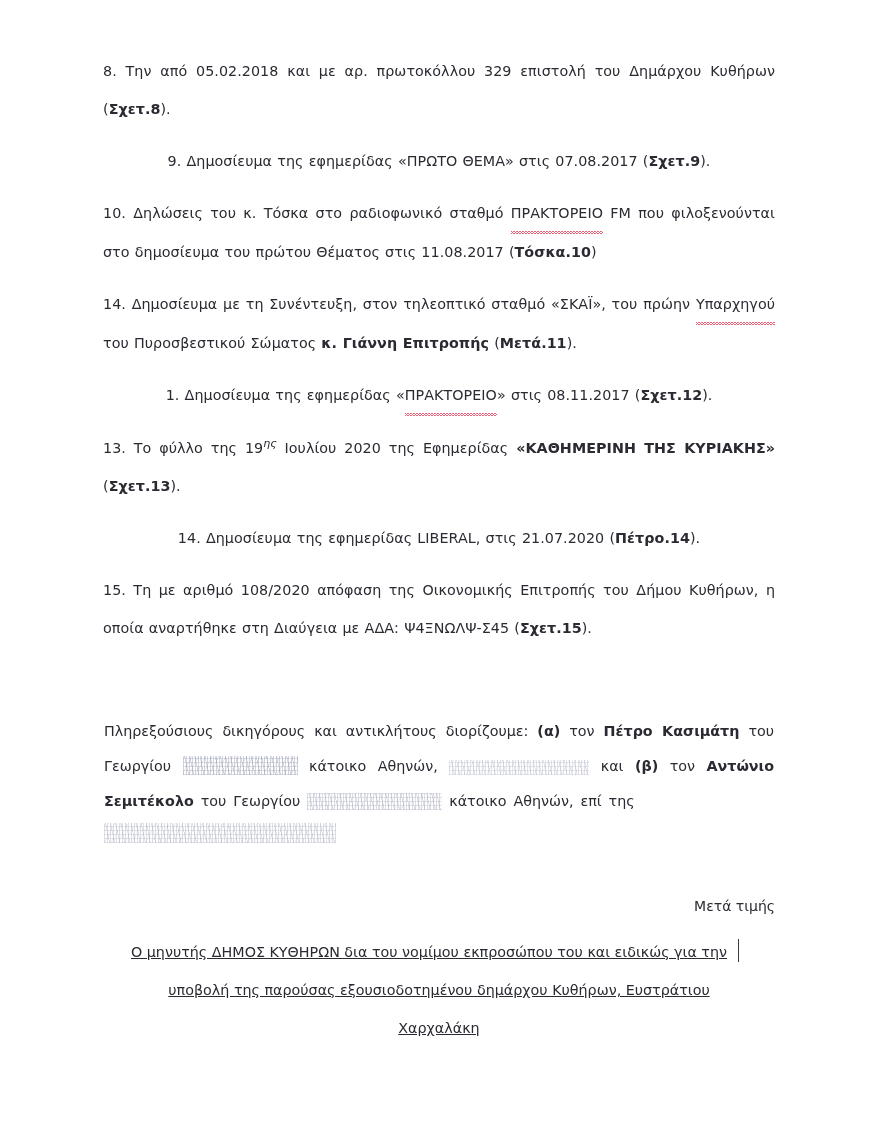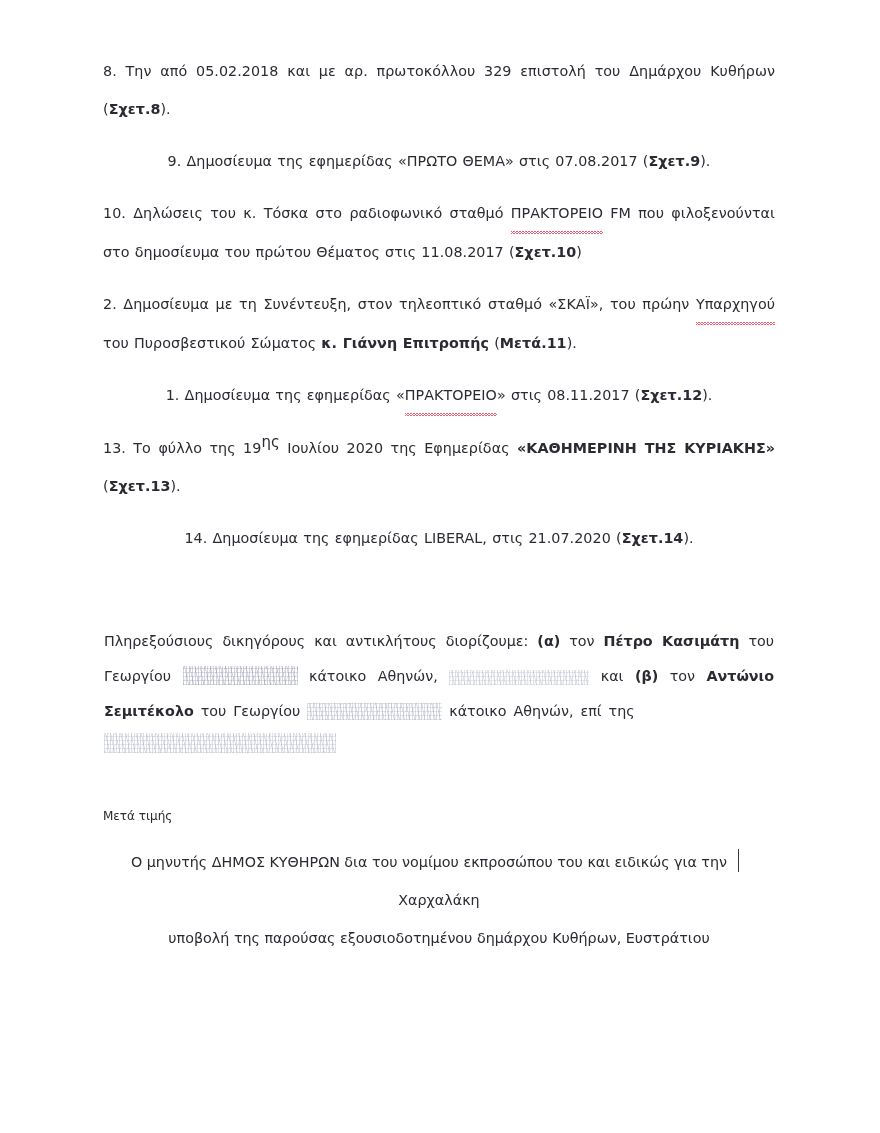--- a/index.html
+++ b/index.html
@@ -38,24 +38,25 @@
     word-spacing: 0.6px;
   }
   .ref-para.just {
     text-align: justify;
     text-align-last: left;
   }
   b, strong, .b {
     font-weight: bold;
   }
   sup.ord {
-    font-size: 15px;
+    font-size: 11px;
     vertical-align: super;
     line-height: 0;
     letter-spacing: 0;
+    font-style: italic;
   }
   
   .sp {
     position: relative;
     display: inline-block;
     padding-bottom: 1px;
   }
   .sp::after {
     content: "";
     position: absolute;
@@ -126,30 +127,31 @@
     height: 20px;
     margin-top: 4px;
     opacity: 0.58;
     vertical-align: baseline;
   }
   
   .closing {
     margin-top: 44px;
   }
   .center-line {
-    text-align: left;
-    font-size: 12px;
+    text-align: right;
+    font-size: 14px;
     line-height: 38px;
     margin: 0;
   }
   .signature-block {
     margin-top: 8px;
     text-align: center;
     font-size: 14.3px;
     line-height: 38px;
+    text-decoration: underline;
   }
   .sig-l1 {
     position: relative;
     display: block;
     white-space: nowrap;
     margin-left: -8px;
   }
   .caret {
     display: inline-block;
     width: 1px;
@@ -169,54 +171,57 @@
 
       <p class="ref-para just">
         <span>8. Την από 05.02.2018 και με αρ. πρωτοκόλλου 329 επιστολή του Δημάρχου Κυθήρων (</span><b>Σχετ.8</b><span>).</span>
       </p>
 
       <p class="ref-para">
         <span>9. Δημοσίευμα  της εφημερίδας «ΠΡΩΤΟ ΘΕΜΑ» στις 07.08.2017 (</span><b>Σχετ.9</b><span>).</span>
       </p>
 
       <p class="ref-para just">
-        <span>10. Δηλώσεις του κ. Τόσκα στο ραδιοφωνικό σταθμό </span><span class="sp">ΠΡΑΚΤΟΡΕΙΟ</span><span> FM που φιλοξενούνται  στο δημοσίευμα του πρώτου Θέματος  στις 11.08.2017 (</span><b>Σχετ.10</b><span>)</span>
-      </p>
-
-      <p class="ref-para just">
-        <span>2. Δημοσίευμα με τη Συνέντευξη, στον τηλεοπτικό σταθμό «ΣΚΑΪ»,  του πρώην </span><span class="sp">Υπαρχηγού</span><span> του Πυροσβεστικού Σώματος </span><b>κ. Γιάννη Επιτροπής</b><span> (</span><b>Μετά.11</b><span>).</span>
+        <span>10. Δηλώσεις του κ. Τόσκα στο ραδιοφωνικό σταθμό </span><span class="sp">ΠΡΑΚΤΟΡΕΙΟ</span><span> FM που φιλοξενούνται  στο δημοσίευμα του πρώτου Θέματος  στις 11.08.2017 (</span><b>Τόσκα.10</b><span>)</span>
+      </p>
+
+      <p class="ref-para just">
+        <span>14. Δημοσίευμα με τη Συνέντευξη, στον τηλεοπτικό σταθμό «ΣΚΑΪ»,  του πρώην </span><span class="sp">Υπαρχηγού</span><span> του Πυροσβεστικού Σώματος </span><b>κ. Γιάννη Επιτροπής</b><span> (</span><b>Μετά.11</b><span>).</span>
       </p>
 
       <p class="ref-para">
         <span>1. Δημοσίευμα της εφημερίδας «</span><span class="sp">ΠΡΑΚΤΟΡΕΙΟ</span><span>»  στις 08.11.2017 (</span><b>Σχετ.12</b><span>).</span>
       </p>
 
       <p class="ref-para just">
         <span>13. Το  φύλλο της 19</span><sup class="ord">ης</sup><span> Ιουλίου 2020 της Εφημερίδας </span><b>«ΚΑΘΗΜΕΡΙΝΗ ΤΗΣ ΚΥΡΙΑΚΗΣ»</b><span> (</span><b>Σχετ.13</b><span>).</span>
       </p>
 
       <p class="ref-para">
-        <span>14. Δημοσίευμα της εφημερίδας LIBERAL, στις 21.07.2020 (</span><b>Σχετ.14</b><span>).</span>
-      </p>
-
+        <span>14. Δημοσίευμα της εφημερίδας LIBERAL, στις 21.07.2020 (</span><b>Πέτρο.14</b><span>).</span>
+      </p>
+
+      <p class="ref-para just">
+        <span>15. Τη με αριθμό 108/2020 απόφαση της Οικονομικής Επιτροπής του Δήμου Κυθήρων, η οποία αναρτήθηκε στη Διαύγεια με ΑΔΑ: Ψ4ΞΝΩΛΨ-Σ45 (</span><b>Σχετ.15</b><span>).</span>
+      </p>
 
     </div>
 
     <div class="gap-block"></div>
 
     <p class="attorneys">
       <span>Πληρεξούσιους  δικηγόρους και αντικλήτους  διορίζουμε: </span><b>(α)</b><span> τον </span><b>Πέτρο Κασιμάτη</b><span> του Γεωργίου </span><span class="redact r1"></span><span> κάτοικο Αθηνών, </span><span class="redact r2"></span><span> και </span><b>(β)</b><span> τον </span><b>Αντώνιο Σεμιτέκολο</b><span> του Γεωργίου </span><span class="redact r3"></span><span> κάτοικο Αθηνών, επί της </span><span class="redact r4"></span>
     </p>
 
     <div class="closing">
 
       <p class="center-line">Μετά τιμής</p>
 
       <div class="signature-block">
         <span class="sig-l1"><span>Ο μηνυτής ΔΗΜΟΣ ΚΥΘΗΡΩΝ δια του νομίμου εκπροσώπου του και ειδικώς  για την</span><span class="caret"></span></span>
+        <div>υποβολή της παρούσας εξουσιοδοτημένου  δημάρχου Κυθήρων, Ευστράτιου</div>
         <div>Χαρχαλάκη</div>
-        <div>υποβολή της παρούσας εξουσιοδοτημένου  δημάρχου Κυθήρων, Ευστράτιου</div>
       </div>
 
     </div>
 
   </div>
 </div>
 
 </body></html>

